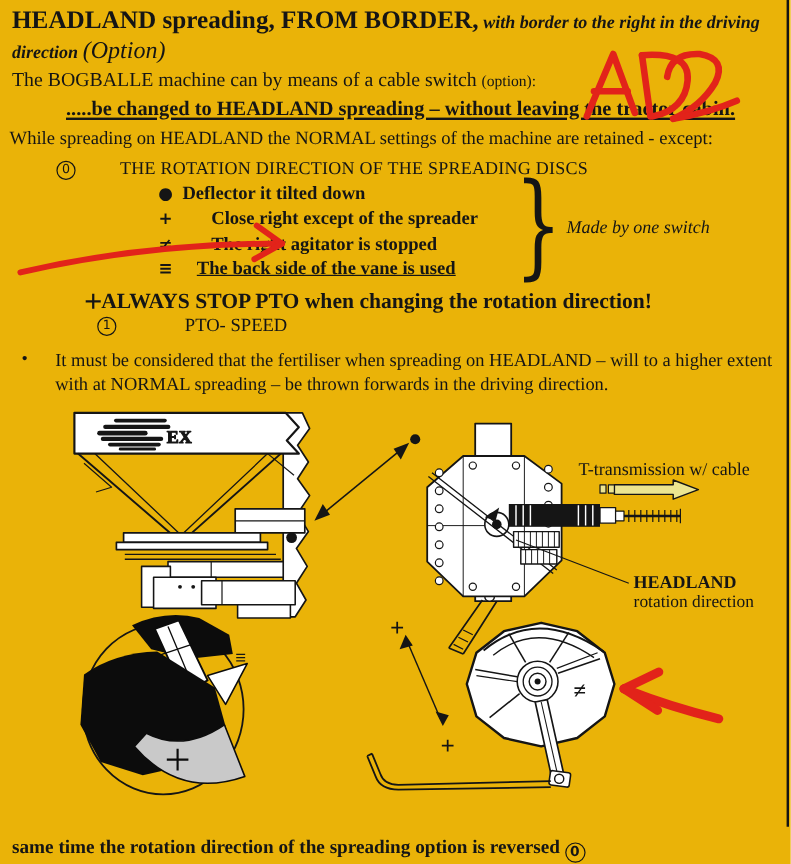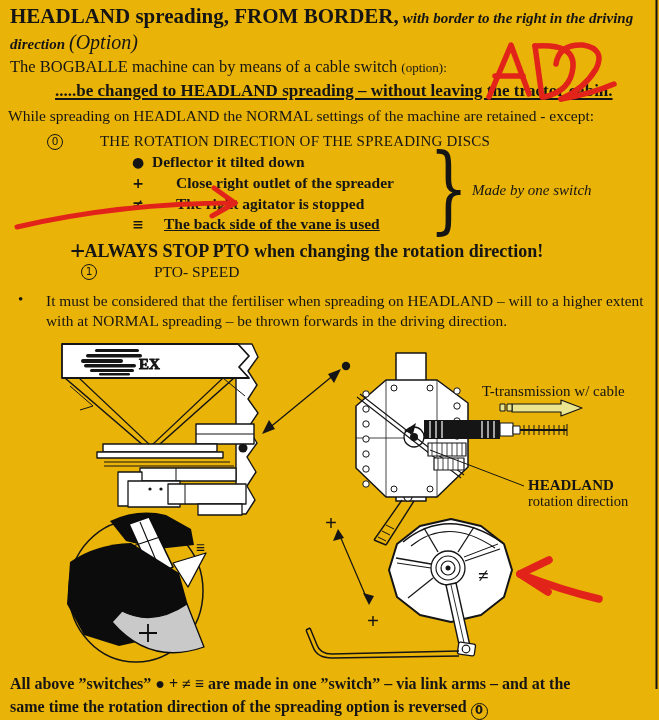--- a/index.html
+++ b/index.html
@@ -59,21 +59,21 @@
 
   <span class="abs circled" style="left:47px;top:134px;">0</span>
   <div class="abs nowrap caps" style="left:100px;top:133px;">THE ROTATION DIRECTION OF THE SPREADING DISCS</div>
 
   <div class="abs nowrap" style="left:128px;top:153px;">
     <span class="bsym">●</span>
     <span class="btext" style="">Deflector it tilted down</span>
   </div>
   <div class="abs nowrap" style="left:128px;top:174px;">
     <span class="bsym">+</span>
-    <span class="btext" style="margin-left:24px;">Close right outlet of the spreader</span>
+    <span class="btext" style="margin-left:24px;">Close right except of the spreader</span>
   </div>
   <div class="abs nowrap" style="left:128px;top:195px;">
     <span class="bsym">≠</span>
     <span class="btext" style="margin-left:24px;">The right agitator is stopped</span>
   </div>
   <div class="abs nowrap" style="left:128px;top:215px;">
     <span class="bsym">≡</span>
     <span class="btext" style="margin-left:12px;text-decoration:underline;">The back side of the vane is used</span>
   </div>
 
@@ -83,21 +83,20 @@
   <div class="abs nowrap" style="left:70px;top:236px;">
     <span class="warnplus">+</span><span class="warntext">ALWAYS STOP PTO when changing the rotation direction!</span>
   </div>
 
   <span class="abs circled" style="left:81px;top:264px;">1</span>
   <div class="abs nowrap pto" style="left:118px;top:263px;">PTO- SPEED</div>
 
   <span class="abs cbullet" style="left:18px;top:291px;">•</span>
   <div class="abs consider" style="left:46px;top:291px;">It must be considered that the fertiliser when spreading on HEADLAND – will to a higher extent with at NORMAL spreading – be thrown forwards in the driving direction.</div>
 
-  <div class="abs footer-line nowrap" style="left:10px;top:672px;">All above ”switches” ● + ≠ ≡ are made in one ”switch” – via link arms – and at the</div>
   <div class="abs footer-line nowrap" style="left:10px;top:695px;">
     <span>same time the rotation direction of the spreading option is reversed </span><span class="circled big">0</span>
   </div>
 
   <svg id="overlay" width="659" height="720" viewBox="0 0 659 720">
 
     <path d="M656.5,0 V689" stroke="#151515" stroke-width="2"></path>
 
     <g stroke-linejoin="round">
       <path d="M236,344 L252,344 L258,357 L248,371 L257,385 L248,399 L258,413 L248,428 L257,443 L247,457 L256,472 L247,486 L255,500 L246,514 L236,514 Z" fill="#fff" stroke="#151515" stroke-width="1.4"></path>

